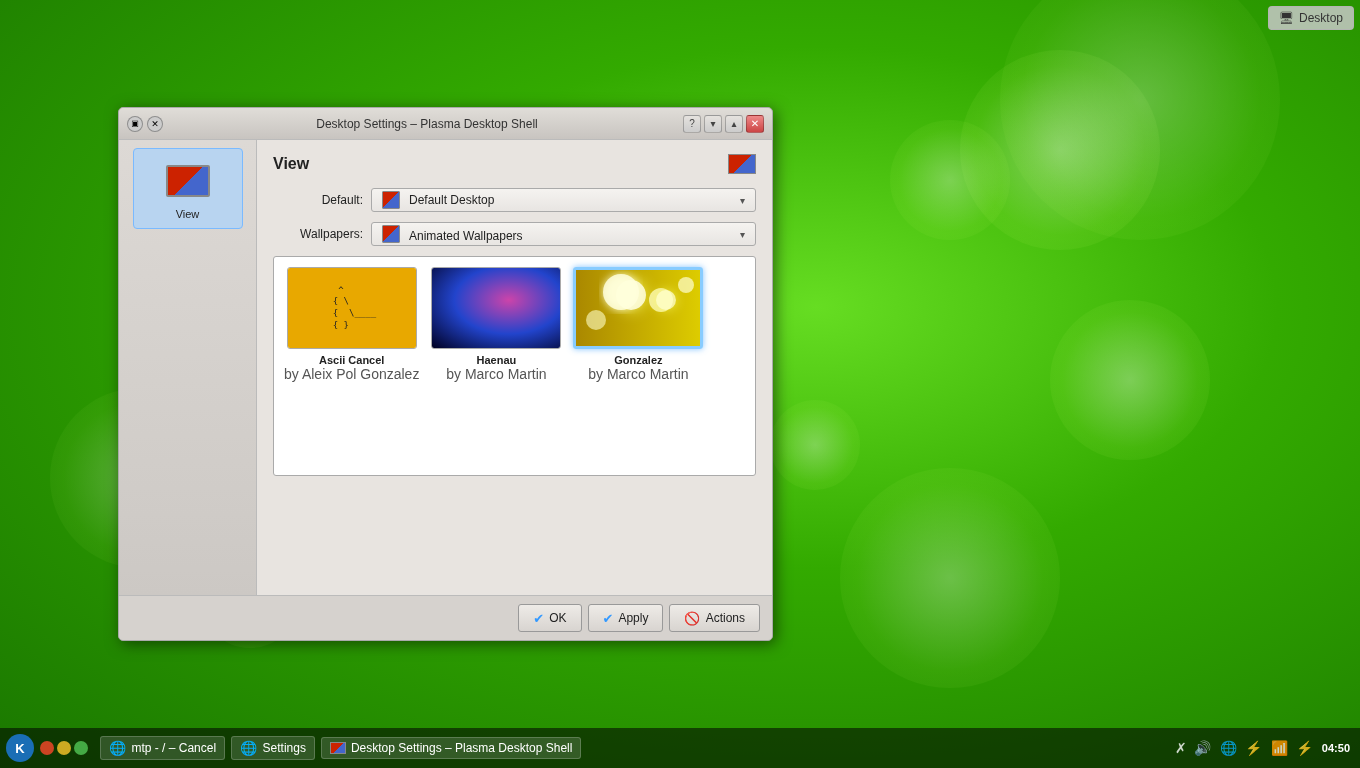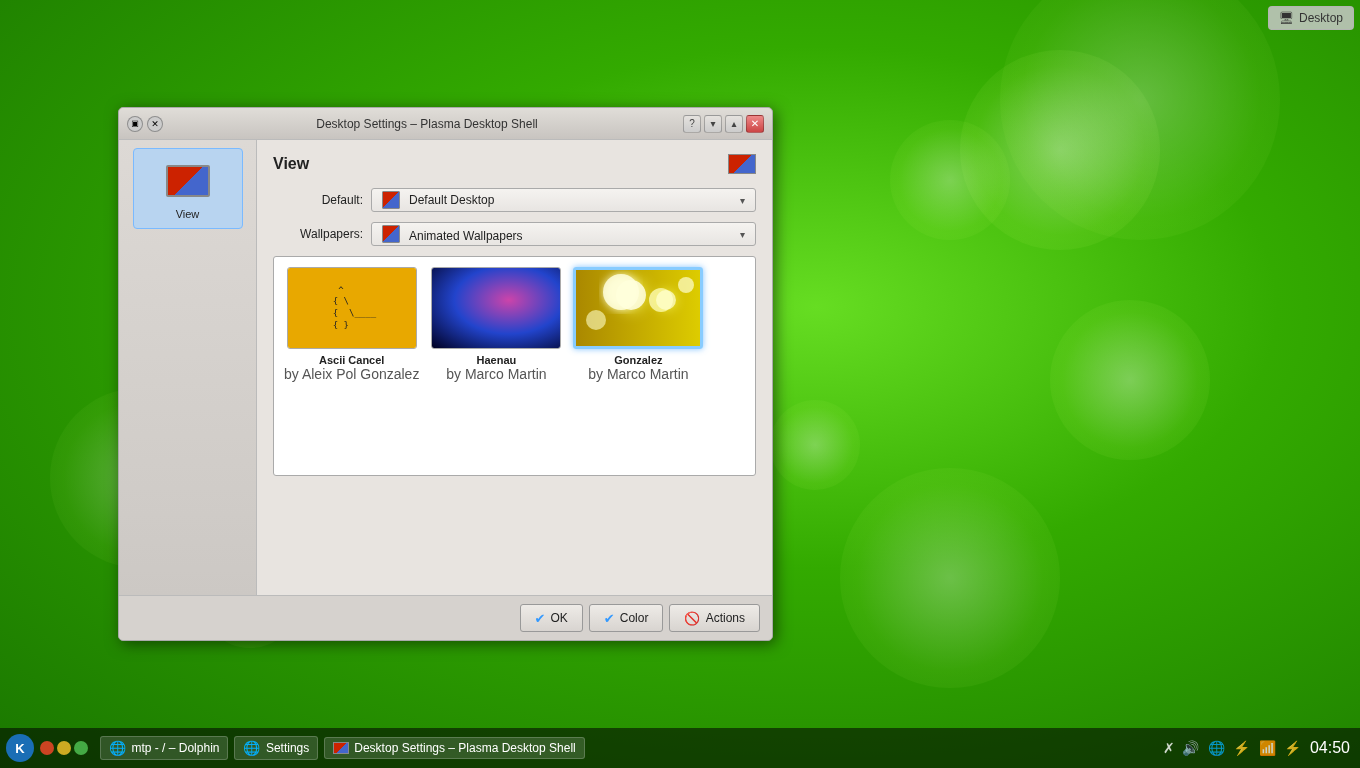--- a/index.html
+++ b/index.html
@@ -85,22 +85,22 @@
       gap: 8px;
       padding: 0 10px;
       color: white;
       font-size: 12px;
     }
     .taskbar-icon {
       color: rgba(255,255,255,0.8);
       font-size: 14px;
     }
     .clock {
-      font-size: 16px;
-      font-weight: normal;
+      font-size: 11px;
+      font-weight: bold;
       color: white;
     }
 
     
     .desktop-btn {
       position: absolute;
       top: 6px;
       right: 6px;
       background: rgba(200,200,200,0.85);
       border: 1px solid rgba(180,180,180,0.9);
@@ -579,21 +579,21 @@
     </div>
   </div>
 
   <div class="dialog-footer">
     <button class="footer-btn">
       <span class="btn-icon btn-icon-ok">✔</span>
       <span>OK</span>
     </button>
     <button class="footer-btn">
       <span class="btn-icon btn-icon-ok">✔</span>
-      <span>Color</span>
+      <span>Apply</span>
     </button>
     <button class="footer-btn">
       <span class="btn-icon btn-icon-cancel">🚫</span>
       <span>Actions</span>
     </button>
   </div>
 
 </div>
 
 <div class="taskbar">
@@ -603,21 +603,21 @@
       <div class="dot" style="background:#cc4422;"></div>
       <div class="dot" style="background:#ccaa22;"></div>
       <div class="dot" style="background:#44aa44;"></div>
     </div>
   </div>
 
   <div class="taskbar-apps">
 
     <div class="taskbar-app-btn">
       <span style="font-size:14px;">🌐</span>
-      <span>mtp - / – Dolphin</span>
+      <span>mtp - / – Cancel</span>
     </div>
 
     <div class="taskbar-app-btn">
       <span style="font-size:14px;">🌐</span>
       <span>Settings</span>
     </div>
 
     <div class="taskbar-app-btn">
       <div style="width:16px;height:12px;background:linear-gradient(135deg,#cc2200 50%,#4466cc 50%);border:1px solid #888;"></div>
       <span>Desktop Settings – Plasma Desktop Shell</span>

